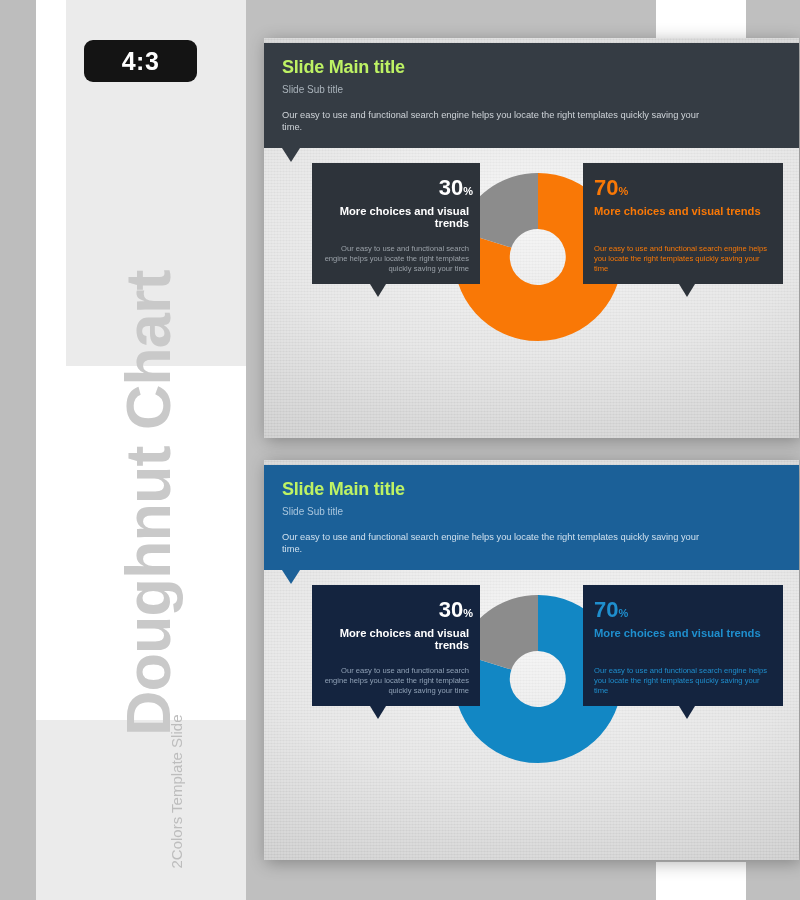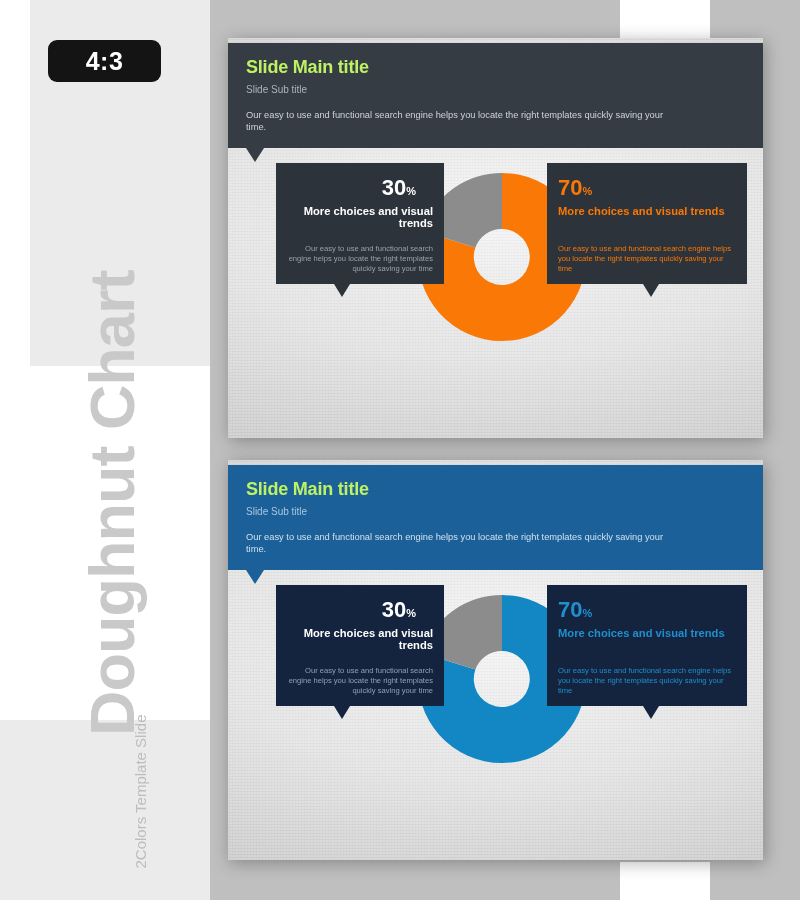--- a/index.html
+++ b/index.html
@@ -2,21 +2,21 @@
 <html><head>
 <meta charset="utf-8">
 <style>
   html,body{margin:0;padding:0;}
   body{
     width:800px;height:900px;position:relative;overflow:hidden;
     background:#bdbdbd;
     font-family:"Liberation Sans", sans-serif;
   }
   
-  #stage{position:absolute;inset:0;}
+  #stage{position:absolute;inset:0;margin-left:36px;}
   .bg-base{position:absolute;inset:0;background:#bfbfbf;}
   .bg-white-left{position:absolute;left:0;top:0;width:30px;height:900px;background:#ffffff;}
   .bg-panel-top{position:absolute;left:30px;top:0;width:180px;height:366px;background:#ebebeb;}
   .bg-white-mid{position:absolute;left:30px;top:366px;width:180px;height:354px;background:#ffffff;}
   .bg-panel-bot{position:absolute;left:0px;top:720px;width:210px;height:180px;background:#ebebeb;}
   .bg-white-topright{position:absolute;left:620px;top:0;width:90px;height:40px;background:#ffffff;}
   .bg-white-botright{position:absolute;left:620px;top:862px;width:90px;height:38px;background:#ffffff;}
 
   
   .ratio-badge{
@@ -71,21 +71,21 @@
   .hdr-notch.dark{border-top:14px solid #353c44;}
   .hdr-notch.blue{border-top:14px solid #1b6098;}
 
   
   .box{position:absolute;width:168px;height:121px;}
   .box.dark{background:#2d333a;}
   .box.navy{background:#14243f;}
   .box-left{left:48px;top:125px;text-align:right;}
   .box-right{left:319px;top:125px;text-align:left;padding-left:32px;}
   .box-pct{position:absolute;top:14px;font-size:22px;font-weight:bold;line-height:1;}
-  .box-left .box-pct{right:28px;text-align:center;}
+  .box-left .box-pct{right:7px;text-align:center;}
   .box-right .box-pct{left:11px;}
   .box-pct .sym{font-size:11px;font-weight:bold;}
   .box-title{position:absolute;top:42px;font-size:11.2px;font-weight:bold;}
   .box-left .box-title{right:11px;left:9px;text-align:right;}
   .box-right .box-title{left:11px;right:9px;text-align:left;}
   .box-body{position:absolute;top:81px;font-size:7.6px;line-height:10px;}
   .box-left .box-body{left:10px;right:11px;text-align:right;}
   .box-right .box-body{left:11px;right:10px;text-align:left;}
   .box-notch{position:absolute;top:121px;width:0;height:0;
     border-left:8px solid transparent;border-right:8px solid transparent;}

